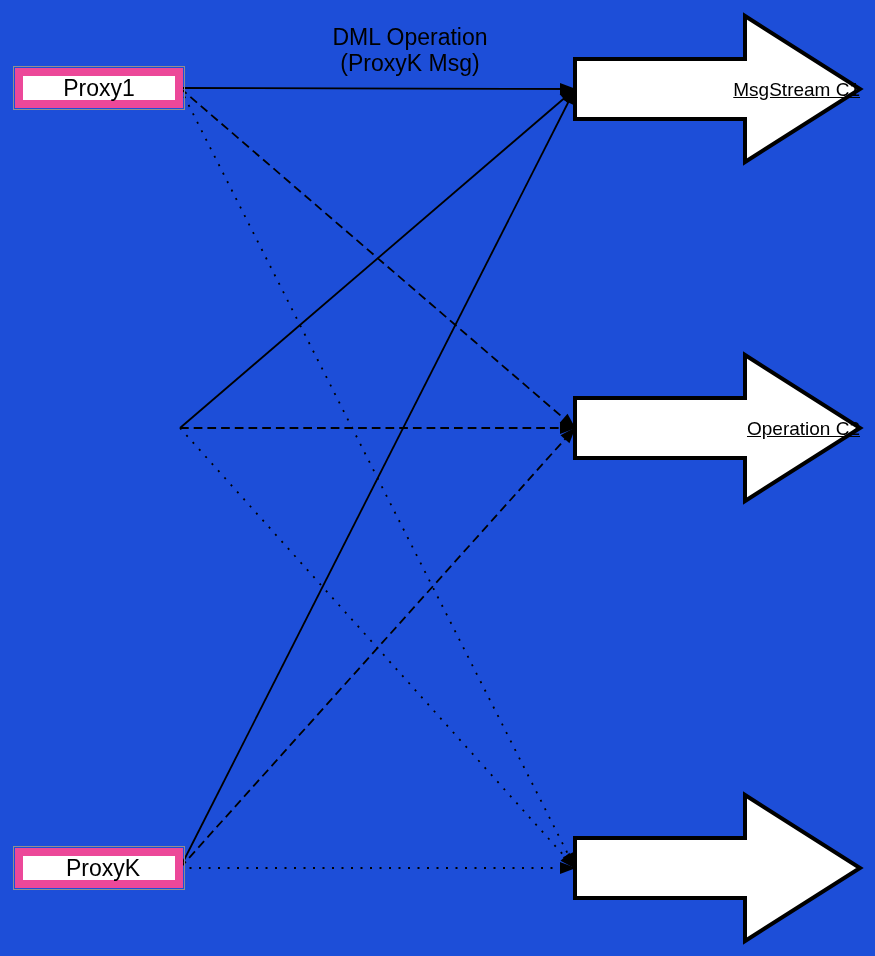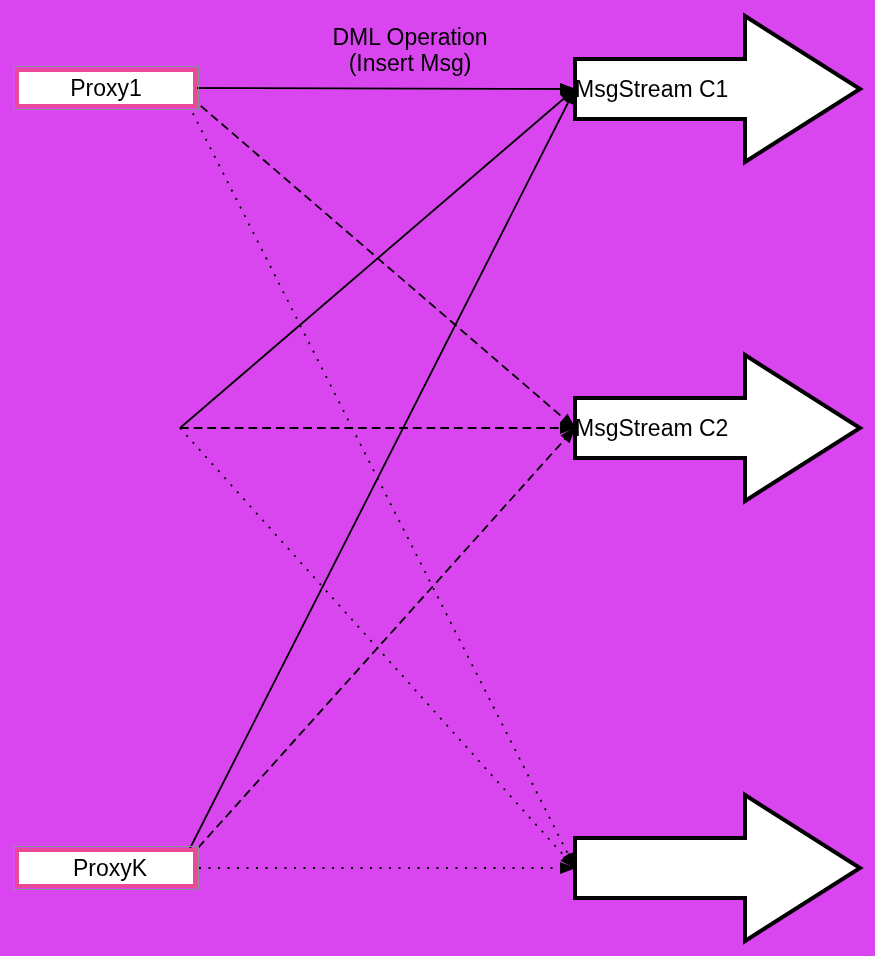--- a/index.html
+++ b/index.html
@@ -4,63 +4,64 @@
 <style>
   html, body {
     margin: 0;
     padding: 0;
     background: #ffffff;
   }
   .canvas {
     position: relative;
     width: 875px;
     height: 956px;
-    background: #d946ef;
+    background: #1d4ed8;
     font-family: "Liberation Sans", "DejaVu Sans", sans-serif;
     color: #000000;
     overflow: hidden;
   }
   .edge-svg {
     position: absolute;
     left: 0;
     top: 0;
     width: 875px;
     height: 956px;
   }
   .proxy-box {
     position: absolute;
     left: 15px;
-    width: 182px;
+    width: 168px;
     height: 40px;
     box-sizing: border-box;
     background: #ffffff;
-    border: 4px solid #ec4899;
+    border: 8px solid #ec4899;
     outline: 1px solid #8f8f8f;
     outline-offset: 1px;
     display: flex;
     align-items: center;
     justify-content: center;
     font-size: 23px;
     line-height: 1;
     white-space: nowrap;
   }
   .proxy-box.p1 { top: 68px; }
   .proxy-box.p2 { top: 408px; }
   .proxy-box.pk { top: 848px; padding-left: 8px; }
   .stream-label {
     position: absolute;
     left: 575px;
     width: 285px;
     height: 30px;
     display: flex;
     align-items: center;
-    justify-content: flex-start;
-    font-size: 23px;
+    justify-content: flex-end;
+    font-size: 19px;
     line-height: 1;
     white-space: nowrap;
+    text-decoration: underline;
   }
   .stream-label.s1 { top: 74px; }
   .stream-label.s2 { top: 413px; }
   .stream-label.sn { top: 853px; }
   .caption {
     position: absolute;
     left: 280px;
     top: 24px;
     width: 260px;
     text-align: center;
@@ -93,30 +94,30 @@
         <line x1="180" y1="868" x2="575" y2="868" stroke="#000000" stroke-width="1.8" stroke-dasharray="2,7.5" marker-end="url(#arrowhead)"></line>
       </g>
 
     <polygon points="575,59 745,59 745,16 860,89 745,162 745,119 575,119" fill="#ffffff" stroke="#000000" stroke-width="4" stroke-linejoin="miter"></polygon>
     <polygon points="575,398 745,398 745,355 860,428 745,501 745,458 575,458" fill="#ffffff" stroke="#000000" stroke-width="4" stroke-linejoin="miter"></polygon>
     <polygon points="575,838 745,838 745,795 860,868 745,941 745,898 575,898" fill="#ffffff" stroke="#000000" stroke-width="4" stroke-linejoin="miter"></polygon>
   </svg>
 
   <div class="caption">
     <div>DML Operation</div>
-    <div>(Insert Msg)</div>
+    <div>(ProxyK Msg)</div>
   </div>
 
   <div class="proxy-box p1">
     <span>Proxy1</span>
   </div>
   <div class="proxy-box pk">
     <span>ProxyK</span>
   </div>
 
   <div class="stream-label s1">
     <span>MsgStream C1</span>
   </div>
   <div class="stream-label s2">
-    <span>MsgStream C2</span>
+    <span>Operation C2</span>
   </div>
 
 </div>
 
 </body></html>

